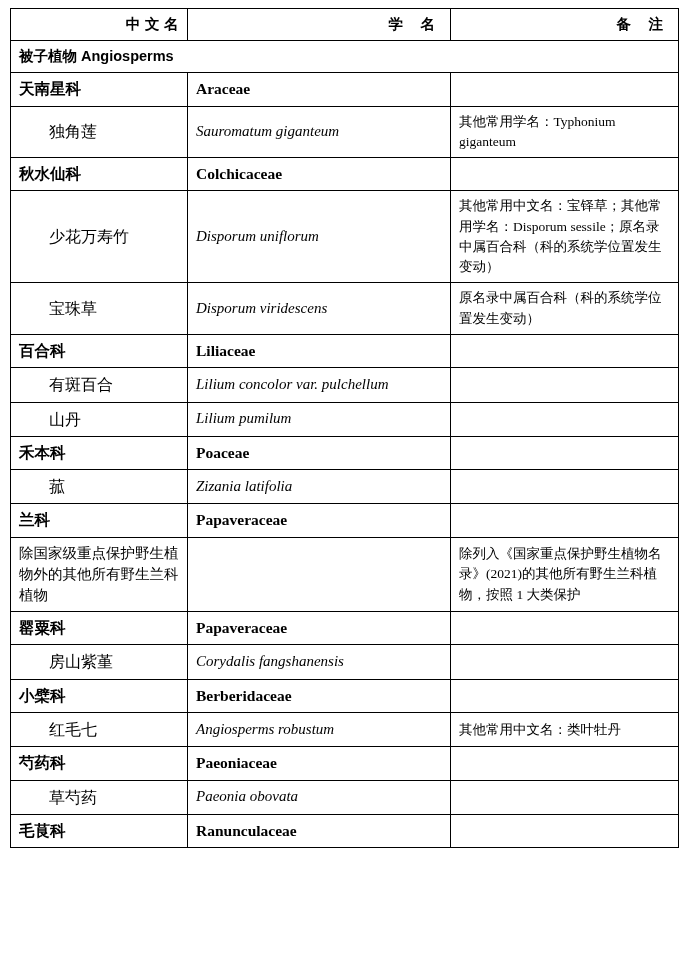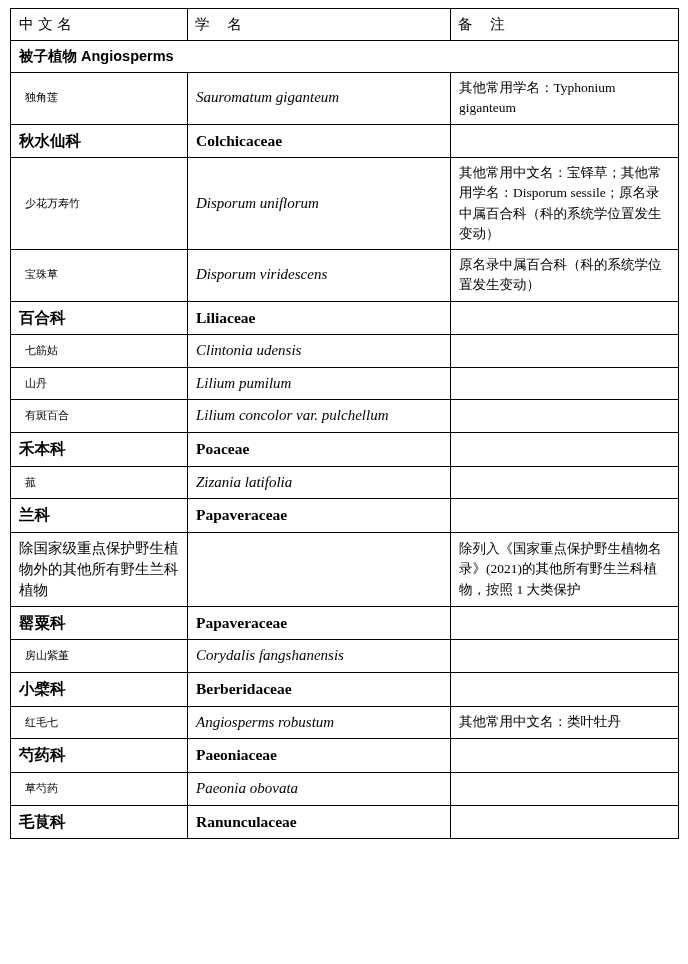--- a/index.html
+++ b/index.html
@@ -31,23 +31,23 @@
     padding: 5px 8px;
     font-size: 14.5px;
     line-height: 1.45;
   }
   col.c1 { width: 177px; }
   col.c2 { width: 263px; }
   col.c3 { width: 228px; }
 
   
   .hdr td {
-    text-align: left;
+    text-align: right;
     font-size: 16px;
-    font-weight: normal;
+    font-weight: bold;
     padding: 9px 6px;
     letter-spacing: 0.5px;
   }
   .hdr .sp { letter-spacing: 7px; padding-left: 7px; }
 
   
   .banner td {
     text-align: left;
     font-size: 16px;
     font-weight: bold;
@@ -62,22 +62,22 @@
     font-family: "Liberation Sans", "DejaVu Sans", sans-serif;
   }
   .fam .ln {
     font-weight: bold;
     font-size: 15.5px;
     font-family: "Liberation Serif", "DejaVu Serif", serif;
   }
 
   
   .sppecies .cn, .sp-row .cn {
-    padding-left: 14px;
-    font-size: 11px;
+    padding-left: 38px;
+    font-size: 16px;
   }
   .sp-row .ln {
     font-style: italic;
     font-size: 15px;
   }
   .sp-row .rm, .fam .rm, .sppecies .rm {
     font-size: 13.5px;
     line-height: 1.5;
   }
   .rm {
@@ -105,20 +105,25 @@
     <tbody>
       <tr class="hdr">
         <td>中 文 名</td>
         <td class="sp">学    名</td>
         <td class="sp">备    注</td>
       </tr>
       <tr class="banner">
         <td colspan="3">被子植物 Angiosperms</td>
       </tr>
 
+      <tr class="fam">
+        <td class="cn">天南星科</td>
+        <td class="ln">Araceae</td>
+        <td class="rm"></td>
+      </tr>
 
       <tr class="sp-row">
         <td class="cn">独角莲</td>
         <td class="ln">Sauromatum giganteum</td>
         <td class="rm top">其他常用学名：Typhonium giganteum</td>
       </tr>
 
       <tr class="fam">
         <td class="cn">秋水仙科</td>
         <td class="ln">Colchicaceae</td>
@@ -136,35 +141,30 @@
         <td class="ln">Disporum viridescens</td>
         <td class="rm top">原名录中属百合科（科的系统学位置发生变动）</td>
       </tr>
 
       <tr class="fam">
         <td class="cn">百合科</td>
         <td class="ln">Liliaceae</td>
         <td class="rm"></td>
       </tr>
 
-      <tr class="sp-row">
-        <td class="cn">七筋姑</td>
-        <td class="ln">Clintonia udensis</td>
+
+      <tr class="sp-row">
+        <td class="cn">有斑百合</td>
+        <td class="ln top">Lilium concolor var. pulchellum</td>
         <td class="rm"></td>
       </tr>
 
       <tr class="sp-row">
         <td class="cn">山丹</td>
         <td class="ln">Lilium pumilum</td>
-        <td class="rm"></td>
-      </tr>
-
-      <tr class="sp-row">
-        <td class="cn">有斑百合</td>
-        <td class="ln top">Lilium concolor var. pulchellum</td>
         <td class="rm"></td>
       </tr>
 
       <tr class="fam">
         <td class="cn">禾本科</td>
         <td class="ln">Poaceae</td>
         <td class="rm"></td>
       </tr>
 
       <tr class="sp-row">

